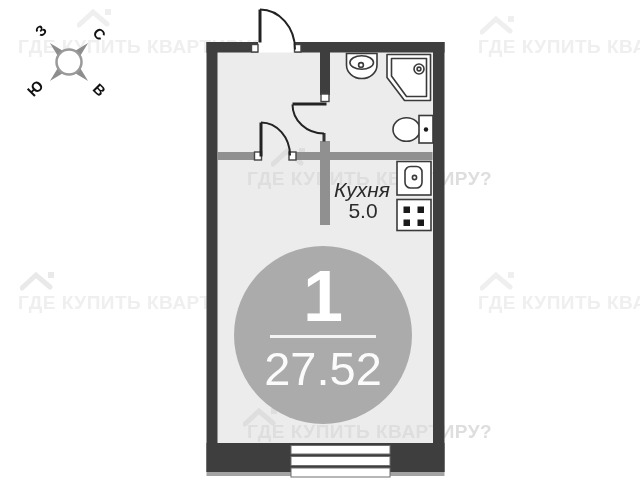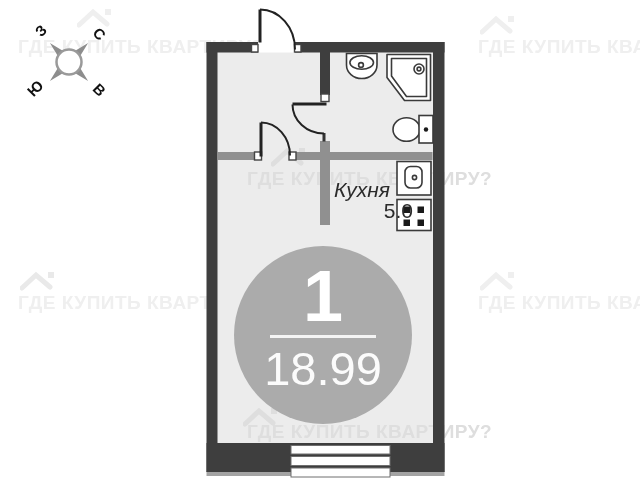--- a/index.html
+++ b/index.html
@@ -13,21 +13,21 @@
   .wm .house{position:absolute;}
 
   
   .floor{position:absolute;left:217px;top:52px;width:216px;height:391px;background:#ececec;z-index:2;}
 
   .structure{position:absolute;left:0;top:0;z-index:4;pointer-events:none;}
 
   
   .kitchen-label{position:absolute;left:312px;top:178px;width:100px;text-align:center;
                  font-size:21px;color:#2b2b2b;z-index:5;font-style:italic;}
-  .kitchen-area{position:absolute;left:313px;top:199px;width:100px;text-align:right;
+  .kitchen-area{position:absolute;left:313px;top:199px;width:100px;text-align:center;
                 font-size:21px;color:#2b2b2b;z-index:5;}
 
   
   .badge{position:absolute;left:234px;top:246px;width:178px;height:178px;border-radius:50%;
          background:#ababab;z-index:5;display:flex;flex-direction:column;align-items:center;color:#fff;}
   .badge .rooms{font-size:72px;font-weight:bold;line-height:1;margin-top:14px;}
   .badge .rule{width:106px;height:2.5px;background:#f4f4f4;margin:3px 0 7px 0;}
   .badge .area{font-size:47px;font-weight:400;line-height:1;color:#fbfbfb;}
 
   
@@ -170,21 +170,21 @@
       <rect x="291" y="468" width="99" height="9"></rect>
     </g>
   </svg>
 
   <div class="kitchen-label">Кухня</div>
   <div class="kitchen-area">5.0</div>
 
   <div class="badge">
     <div class="rooms">1</div>
     <div class="rule"></div>
-    <div class="area">18.99</div>
+    <div class="area">27.52</div>
   </div>
 
   <svg class="compass" viewBox="0 0 100 100">
     <polygon points="29.9,30.9 49,42.5 68.1,30.9 56.5,50 68.1,69.1 49,57.5 29.9,69.1 41.5,50" fill="#8d8d8d"></polygon>
     <circle cx="49" cy="50" r="12.5" fill="#ffffff" stroke="#9a9a9a" stroke-width="2.5"></circle>
   </svg>
   <span class="cl" style="left:34px;top:23px;transform:rotate(-45deg);">З</span>
   <span class="cl" style="left:92px;top:26px;transform:rotate(45deg);">С</span>
   <span class="cl" style="left:28px;top:81px;transform:rotate(-45deg);">Ю</span>
   <span class="cl" style="left:92px;top:82px;transform:rotate(45deg);">В</span>

